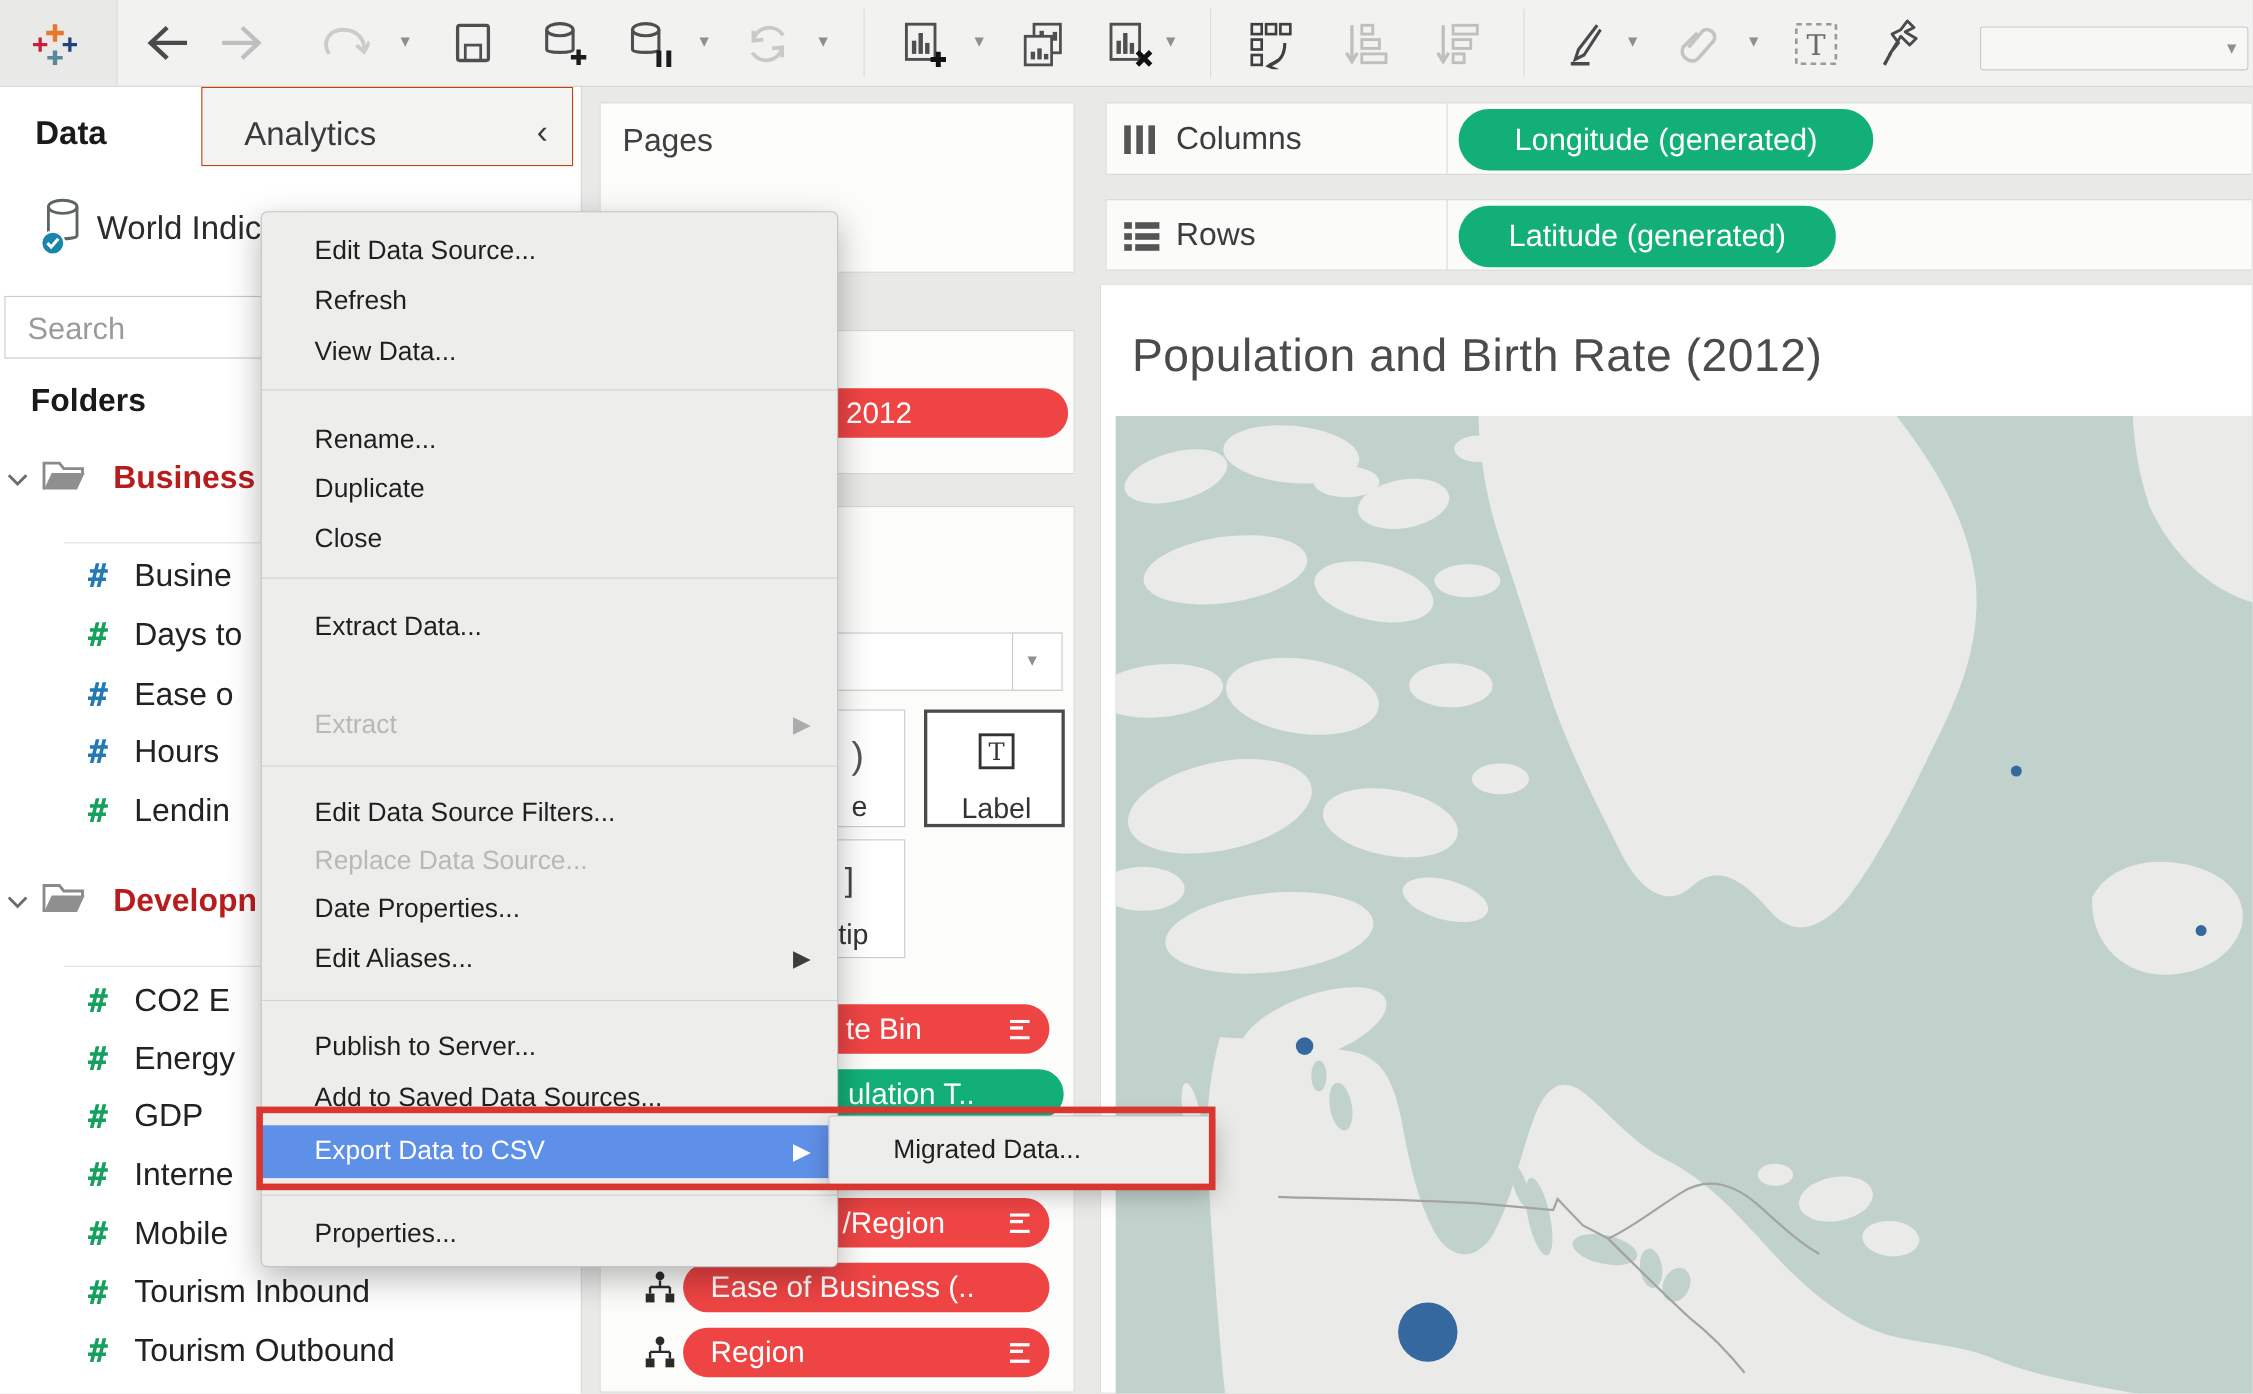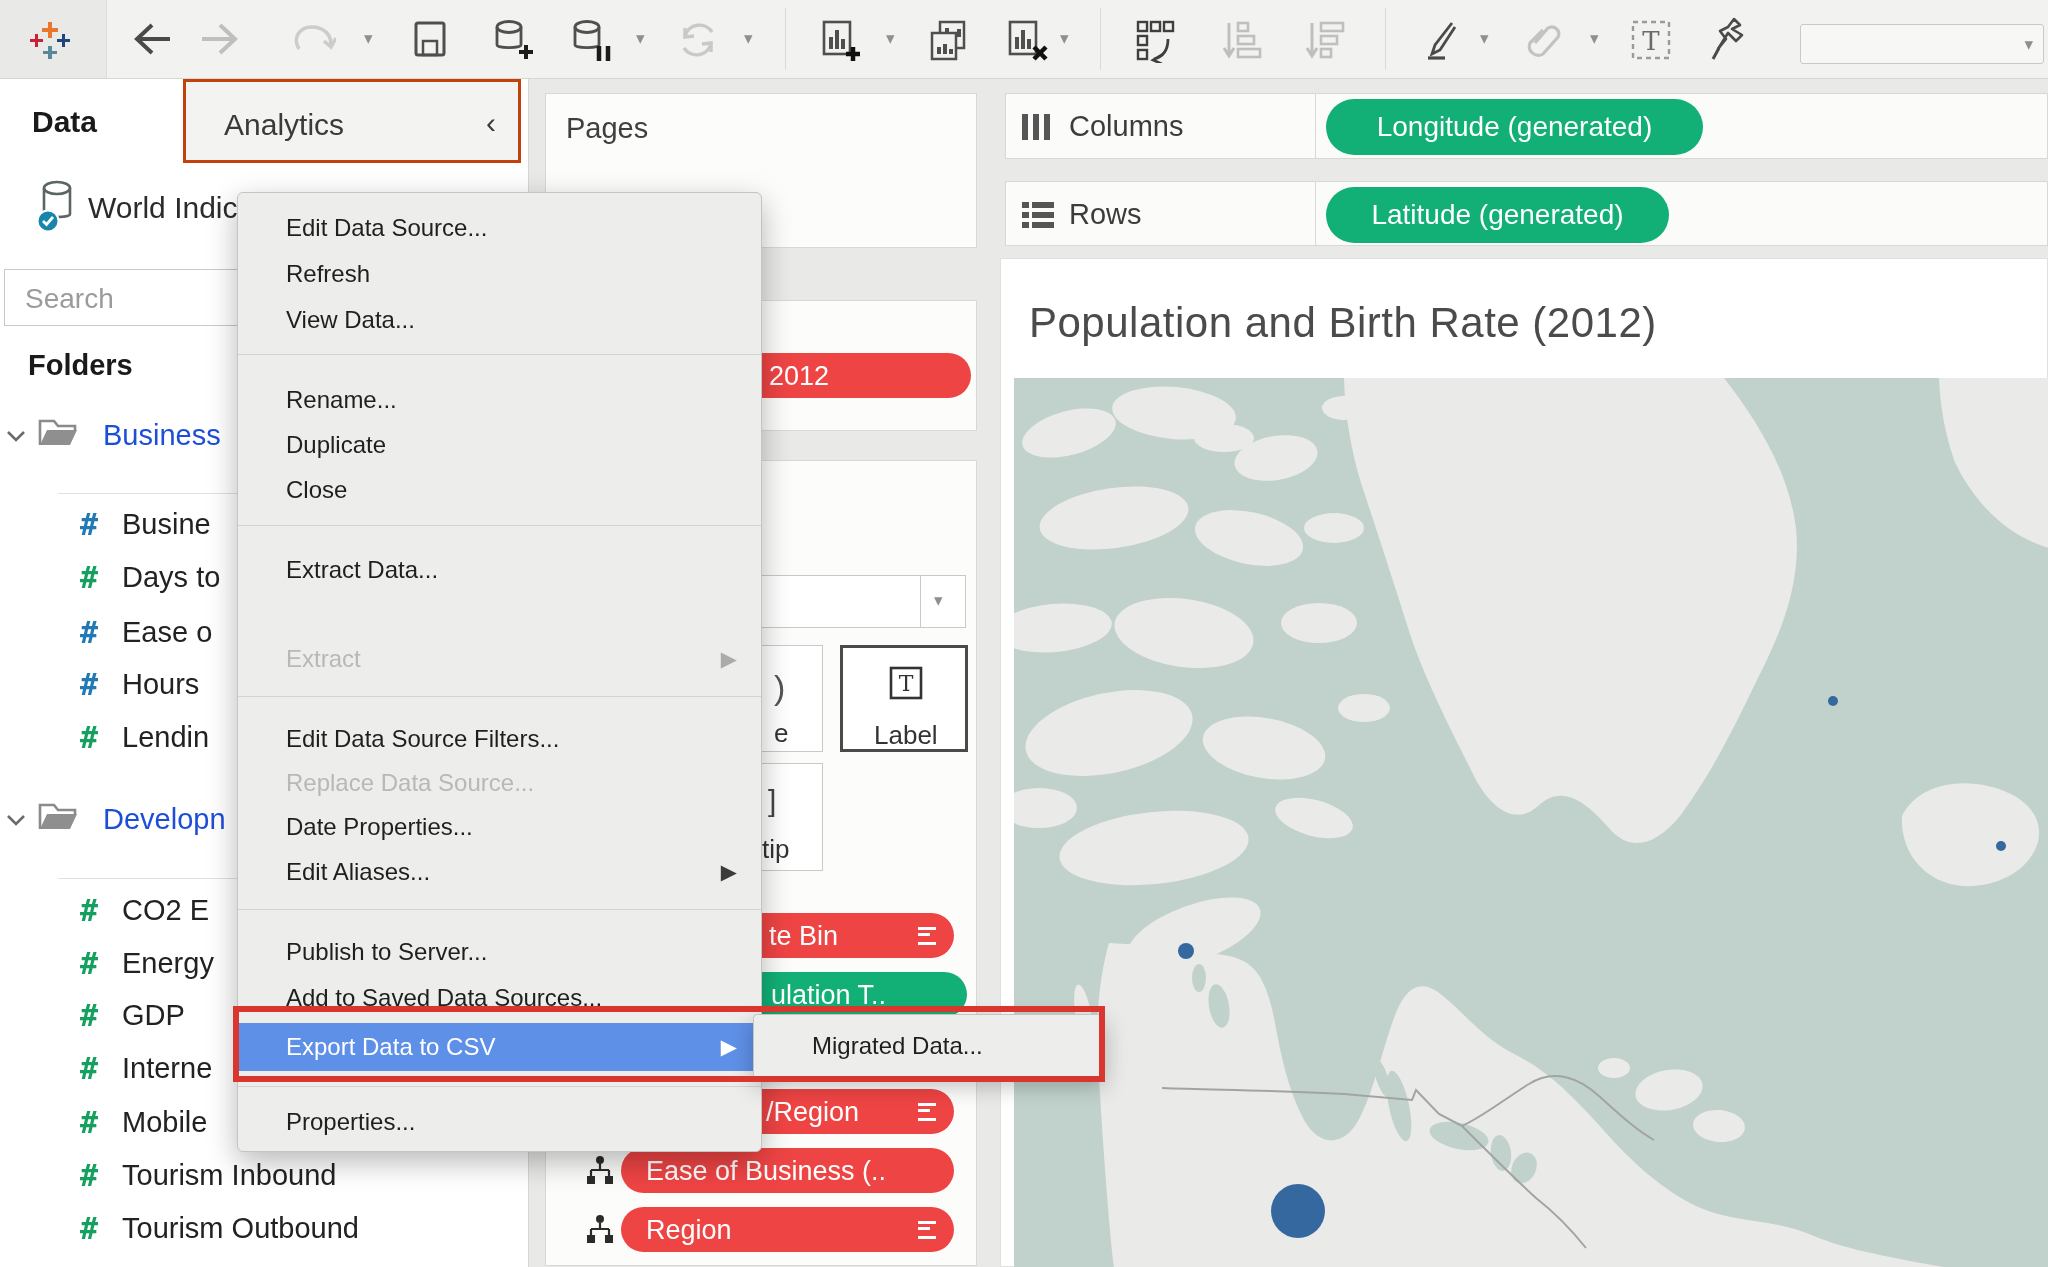--- a/index.html
+++ b/index.html
@@ -10,31 +10,31 @@
   #toolbar{position:absolute;left:0;top:0;width:2048px;height:78px;background:#f2f2f1;border-bottom:1px solid #d6d6d4;}
   #logo-cell{position:absolute;left:0;top:0;width:106px;height:78px;background:#e9e9e8;border-right:1px solid #dcdcda;}
   .tb-ic{position:absolute;top:19px;width:44px;height:40px;}
   .tb-div{position:absolute;top:8px;width:1px;height:62px;background:#dadad8;}
   .caret{position:absolute;font-size:17px;color:#8f8f8f;}
   .caret::before{content:"▾";}
   #tb-dropdown{position:absolute;left:1800px;top:24px;width:242px;height:38px;background:#f7f7f6;border:1px solid #c9c9c8;border-radius:3px;}
   #tb-dropdown .caret{right:10px;top:9px;}
   
   #data-pane{position:absolute;left:0;top:78px;width:528px;height:1189px;background:#ffffff;border-right:1px solid #d6d6d5;border-top:1px solid #d6d6d5;}
-  #tab-analytics{position:absolute;left:183px;top:0px;width:338px;height:84px;background:#f3f3f2;border:3px solid #c2410c;box-sizing:border-box;}
+  #tab-analytics{position:absolute;left:183px;top:0px;width:338px;height:72px;background:#f3f3f2;border:1px solid #c2410c;box-sizing:border-box;}
   .tab-label{font-size:30px;color:#3a3a3a;}
   #tab-data-label{position:absolute;left:32px;top:26px;font-size:30px;font-weight:bold;color:#1a1a1a;}
   .collapse{position:absolute;right:22px;top:24px;font-size:30px;color:#3b3b3b;}
   .collapse::before{content:"‹";}
   #search-box{position:absolute;left:4px;top:190px;width:518px;height:57px;border:1px solid #c9c9c8;box-sizing:border-box;background:#fff;}
   #search-box input{border:none;outline:none;width:90%;height:100%;font-size:28px;color:#444;padding-left:20px;background:transparent;font-family:inherit;}
   #search-box input::placeholder{color:#9b9b9b;}
   .pane-head{position:absolute;font-size:29px;font-weight:bold;color:#1a1a1a;}
   .folder-row{position:absolute;height:36px;}
-  .folder-label{position:absolute;left:103px;top:0;font-size:29px;font-weight:normal;color:#1d4ed8;white-space:nowrap;}
+  .folder-label{position:absolute;left:103px;top:0;font-size:29px;font-weight:bold;color:#b91c1c;white-space:nowrap;}
   .field-row{position:absolute;left:80px;height:34px;display:flex;align-items:center;width:440px;}
   .hash{width:42px;font-weight:bold;font-size:30px;font-family:"DejaVu Sans Mono",monospace;}
   .hash::before{content:"#";}
   .hash.blue{color:#2379b4;} .hash.green{color:#16a060;}
   .field-label{font-size:29px;color:#222;white-space:nowrap;}
   .thin-sep{position:absolute;left:58px;width:464px;height:1px;background:#e1e1e0;}
   
   .card{position:absolute;left:545px;width:432px;background:#fcfcfb;border:1px solid #d8d8d6;box-sizing:border-box;}
   .card-head{position:absolute;left:20px;top:18px;font-size:29px;color:#3f3f3f;}
   .pill{position:absolute;height:45px;border-radius:23px;color:#fff;}

